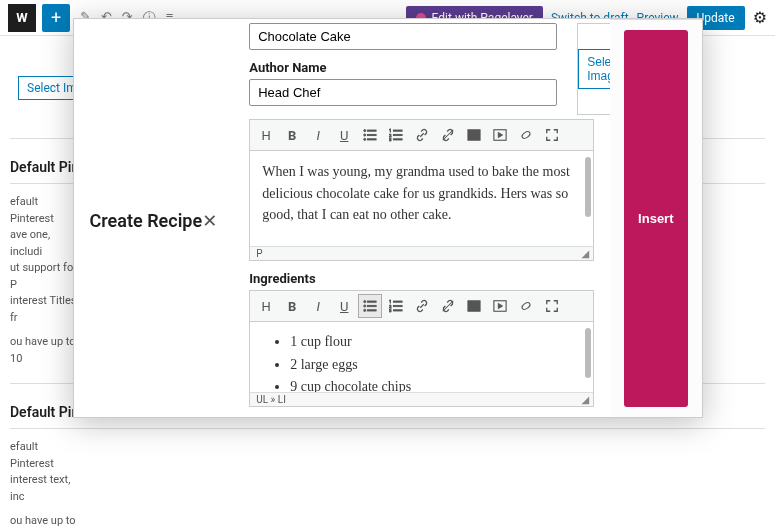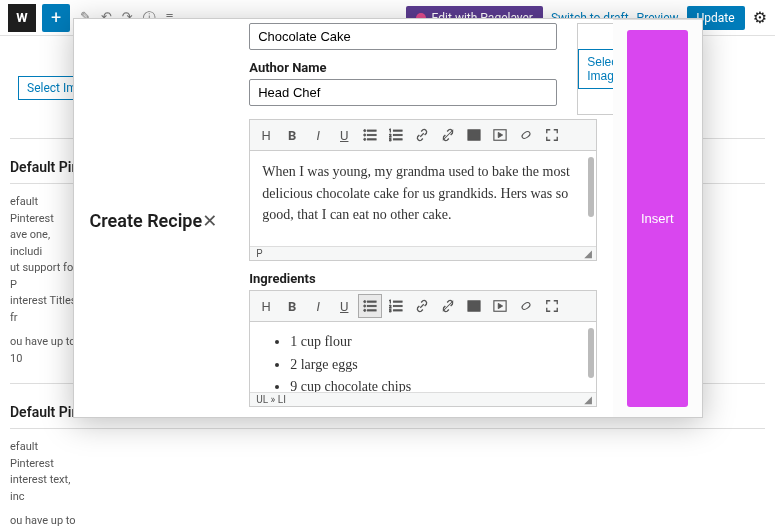--- a/index.html
+++ b/index.html
@@ -158,22 +158,22 @@
   }
   .resize-handle { font-size:10px; color:#888; letter-spacing:-2px;}
   .spell { text-decoration: underline wavy #c00 1px;}
   .modal-footer {
     border-top:1px solid #ddd;
     padding:10px 14px;
     display:flex; justify-content:flex-end;
     background:#fcfcfc;
   }
   .insert-btn {
-    background:#d946ef; color:#fff; border:none;
-    padding:6px 14px; font-size:13px; border-radius:3px; cursor:pointer;
+    background:#be185d; color:#fff; border:none;
+    padding:6px 14px; font-size:13px; border-radius:3px; cursor:pointer;font-weight:bold;
   }
 </style>
 </head>
 <body>
 
 <div class="bg-toolbar">
   <div class="bg-wp-logo">W</div>
   <div class="bg-add">+</div>
   <div class="bg-icons">
     <span>✎</span>

